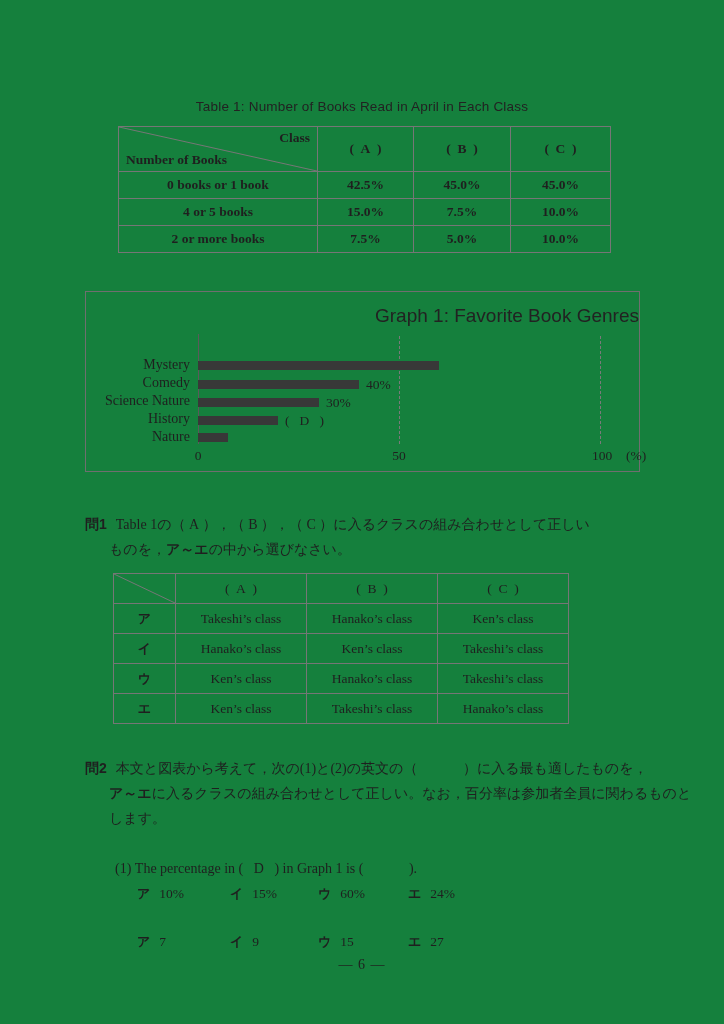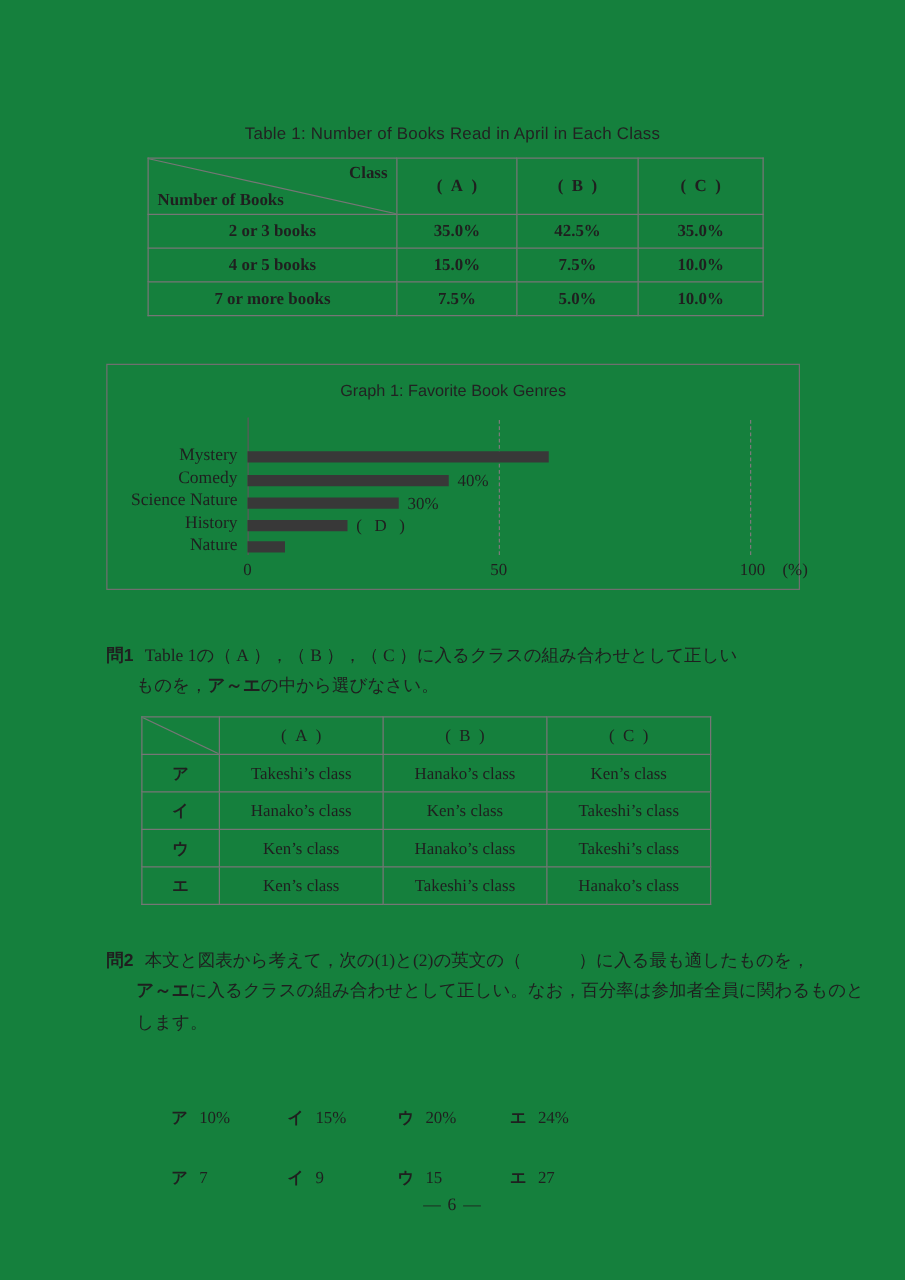--- a/index.html
+++ b/index.html
@@ -20,22 +20,22 @@
   #table1 td.hd { height:44px; }
   #table1 td.dr { height:26px; }
   td.corner { position:relative; }
   td.corner svg { position:absolute; inset:0; width:100%; height:100%; }
   .corner-tr { position:absolute; top:3px; right:7px; font-size:13.5px; }
   .corner-bl { position:absolute; bottom:3px; left:7px; font-size:13.5px; }
 
   
   .graph-box { position:absolute; left:85px; top:291px; width:553px; height:179px;
                border:1px solid #6f6f6f; }
-  .g-title { position:absolute; top:13px; left:0; width:100%; text-align:center;
-             font-size:13px; color:#222; }
+  .g-title { position:absolute; top:13px; left:0; width:100%; text-align:right;
+             font-size:19px; color:#222; }
   .axis-line { position:absolute; left:112px; top:42px; height:110px; width:0;
                border-left:1px solid #5a5a5a; }
   .gridline { position:absolute; top:44px; height:108px; width:0;
               border-left:1px dashed #7a7a7a; }
   .cat-label { position:absolute; left:0; width:104px; text-align:right;
                font-size:14px; line-height:14px; white-space:nowrap; }
   .bar-row { position:absolute; left:112px; height:9px; display:flex; align-items:center; }
   .bar { height:9px; background:#383838; flex:0 0 auto; }
   .bar-label { margin-left:7px; font-size:13.5px; line-height:13px; white-space:nowrap; }
   .tick { position:absolute; top:156px; font-size:13.5px; text-align:center; }
@@ -84,33 +84,33 @@
           <line x1="0" y1="0" x2="100" y2="100" stroke="#767676" stroke-width="1" vector-effect="non-scaling-stroke"></line>
         </svg>
         <span class="corner-tr">Class</span>
         <span class="corner-bl">Number of Books</span>
       </td>
       <td class="hd">(&nbsp;&nbsp;A&nbsp;&nbsp;)</td>
       <td class="hd">(&nbsp;&nbsp;B&nbsp;&nbsp;)</td>
       <td class="hd">(&nbsp;&nbsp;C&nbsp;&nbsp;)</td>
     </tr>
     <tr>
-      <td class="dr">2 or 3 books</td>
-      <td class="dr">35.0%</td>
+      <td class="dr">0 books or 1 book</td>
       <td class="dr">42.5%</td>
-      <td class="dr">35.0%</td>
+      <td class="dr">45.0%</td>
+      <td class="dr">45.0%</td>
     </tr>
     <tr>
       <td class="dr">4 or 5 books</td>
       <td class="dr">15.0%</td>
       <td class="dr">7.5%</td>
       <td class="dr">10.0%</td>
     </tr>
     <tr>
-      <td class="dr">7 or more books</td>
+      <td class="dr">2 or more books</td>
       <td class="dr">7.5%</td>
       <td class="dr">5.0%</td>
       <td class="dr">10.0%</td>
     </tr>
     </tbody>
   </table>
 
   <div class="graph-box">
     <div class="g-title sans">Graph 1: Favorite Book Genres</div>
 
@@ -204,24 +204,27 @@
   </table>
 
   <div class="qline" style="left:85px;top:760px">
     <span class="qnum">問2</span><span>本文と図表から考えて，次の(1)と(2)の英文の（&nbsp;&nbsp;&nbsp;&nbsp;&nbsp;&nbsp;&nbsp;&nbsp;&nbsp;&nbsp;&nbsp;&nbsp;&nbsp;）に入る最も適したものを，</span>
   </div>
   <div class="qline" style="left:109px;top:785px">
     <span class="jbold">ア～エ</span><span>に入るクラスの組み合わせとして正しい。なお，百分率は参加者全員に関わるものと</span>
   </div>
   <div class="qline" style="left:109px;top:810px">します。</div>
 
+  <div class="qline" style="left:115px;top:860px">
+    <span>(1)</span>&nbsp;<span>The percentage in (&nbsp;&nbsp;&nbsp;D&nbsp;&nbsp;&nbsp;) in Graph 1 is (&nbsp;&nbsp;&nbsp;&nbsp;&nbsp;&nbsp;&nbsp;&nbsp;&nbsp;&nbsp;&nbsp;&nbsp;&nbsp;).</span>
+  </div>
   <div class="opt-row" style="top:885px">
     <span class="opt" style="left:137px"><span class="k">ア</span><span class="v">10%</span></span>
     <span class="opt" style="left:230px"><span class="k">イ</span><span class="v">15%</span></span>
-    <span class="opt" style="left:318px"><span class="k">ウ</span><span class="v">20%</span></span>
+    <span class="opt" style="left:318px"><span class="k">ウ</span><span class="v">60%</span></span>
     <span class="opt" style="left:408px"><span class="k">エ</span><span class="v">24%</span></span>
   </div>
 
   <div class="opt-row" style="top:933px">
     <span class="opt" style="left:137px"><span class="k">ア</span><span class="v">7</span></span>
     <span class="opt" style="left:230px"><span class="k">イ</span><span class="v">9</span></span>
     <span class="opt" style="left:318px"><span class="k">ウ</span><span class="v">15</span></span>
     <span class="opt" style="left:408px"><span class="k">エ</span><span class="v">27</span></span>
   </div>
 

